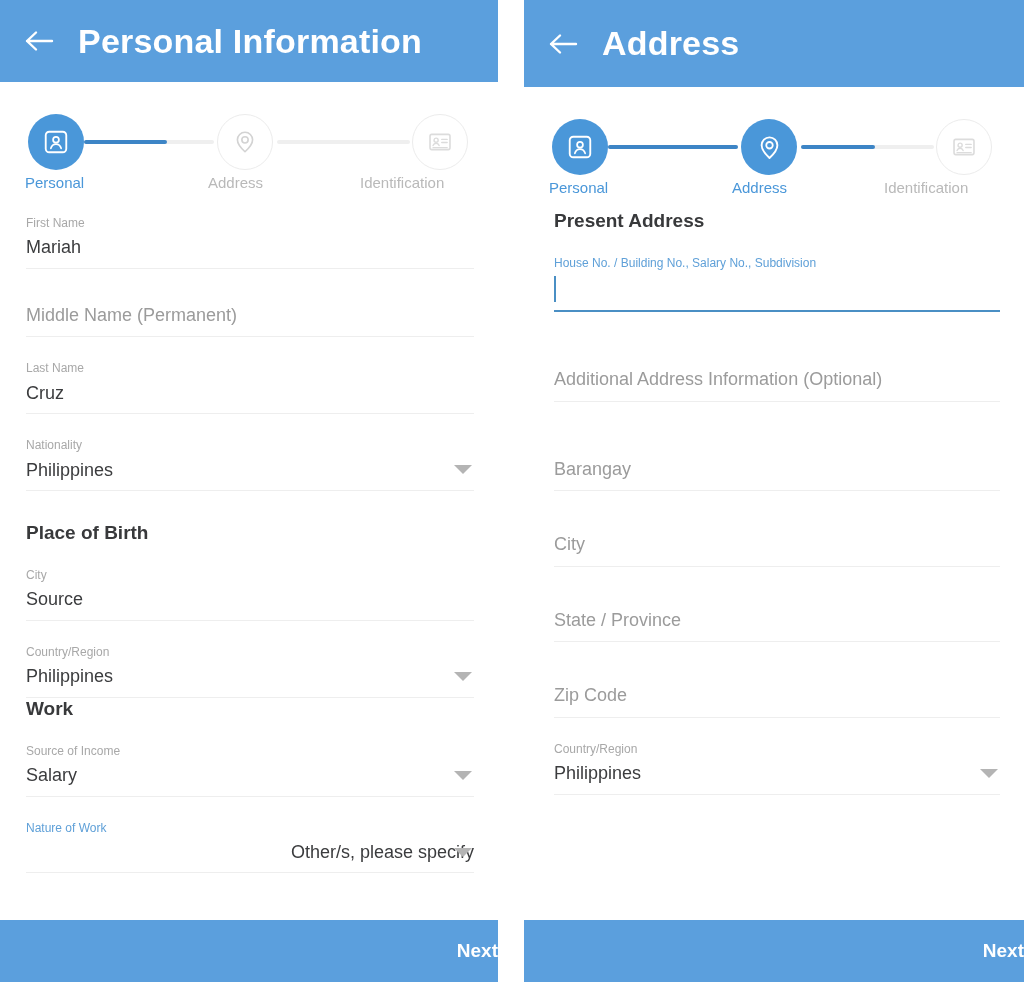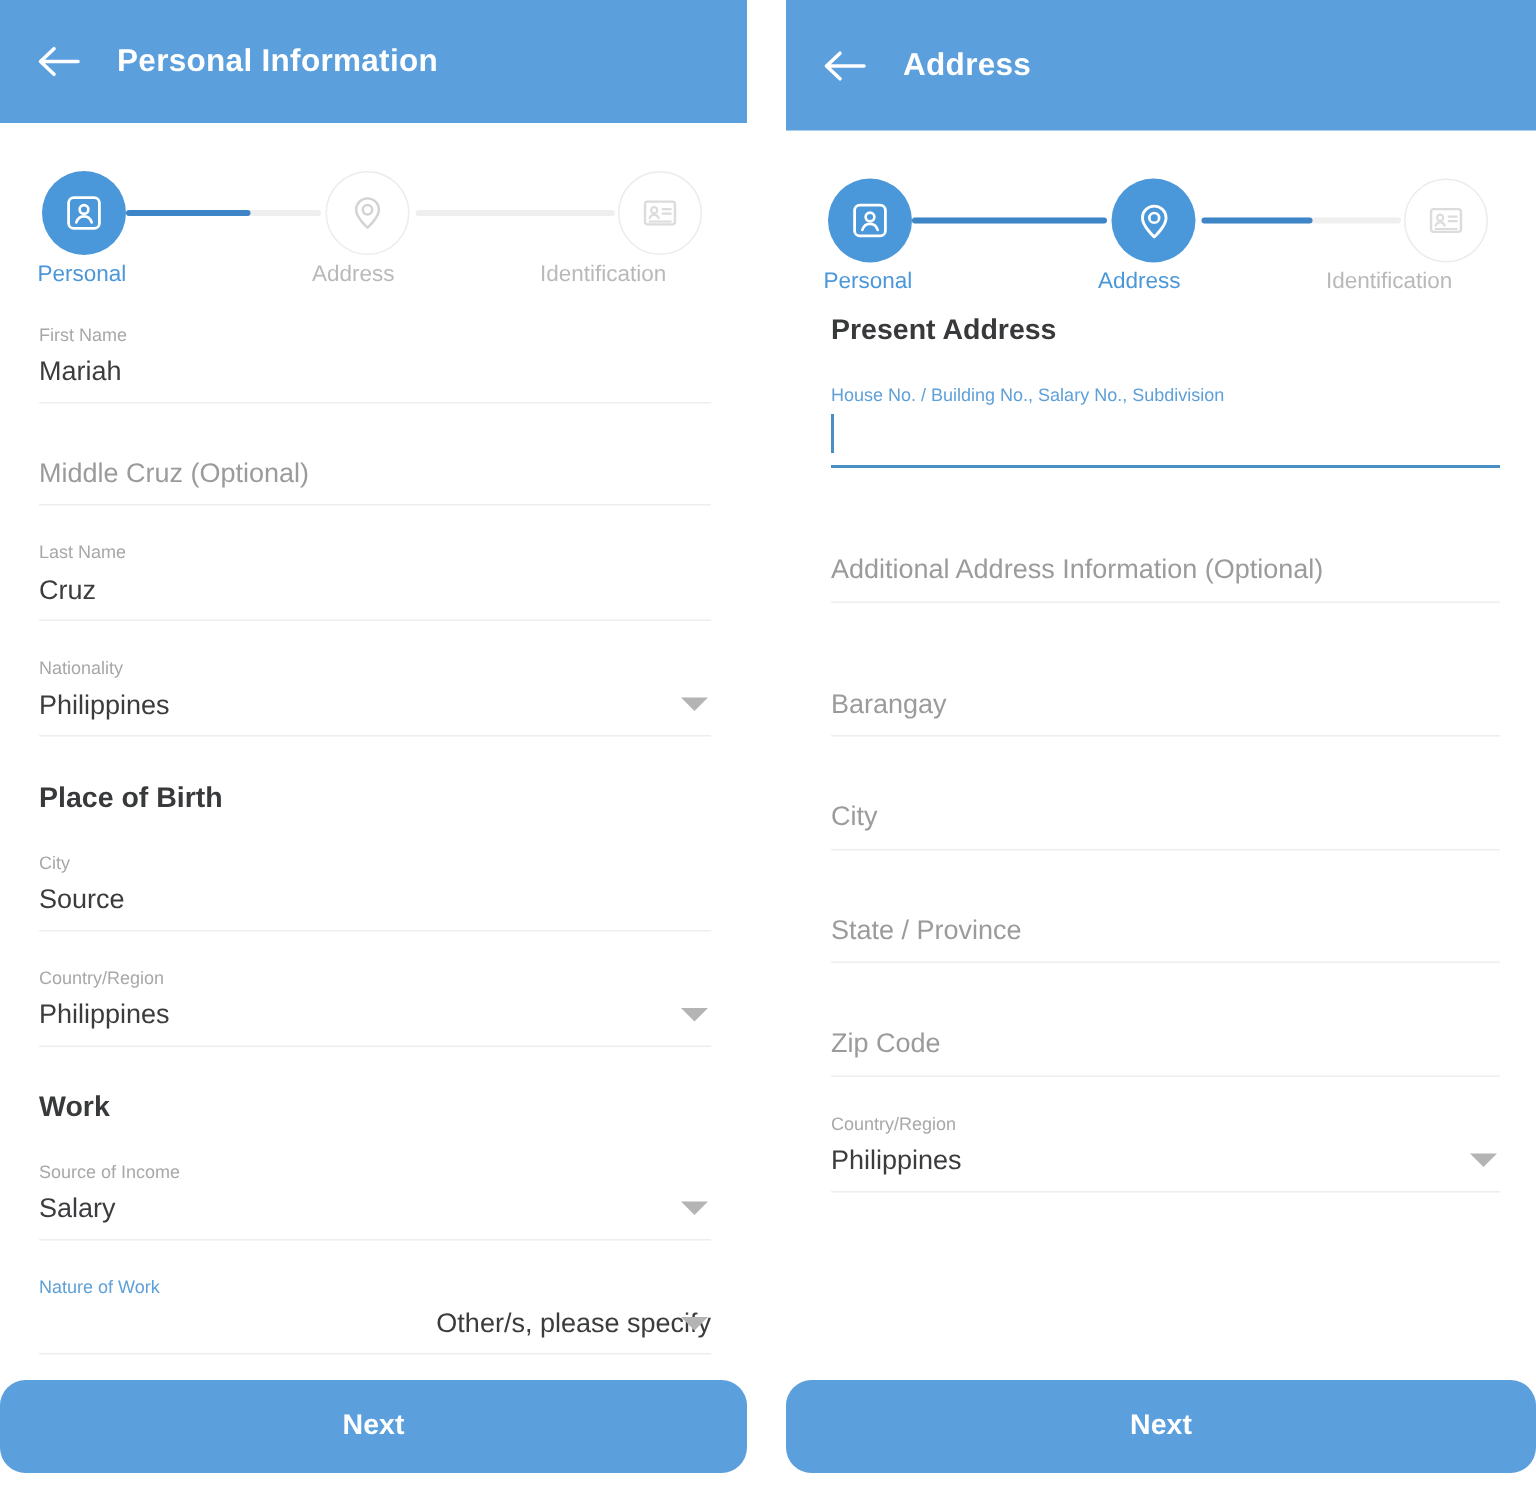--- a/index.html
+++ b/index.html
@@ -26,21 +26,21 @@
   }
   .panel-left .appbar{height:82px;padding-left:22px;}
   .panel-right .appbar{height:87px;padding-left:22px;}
   .back-icon{
     width:34px;height:34px;flex:0 0 34px;
     display:flex;align-items:center;justify-content:center;
     margin-right:22px;
   }
   .back-icon svg{display:block;}
   .appbar-title{
-    color:#ffffff;font-size:21px;font-weight:bold;letter-spacing:.2px;
+    color:#ffffff;font-size:34px;font-weight:bold;letter-spacing:.2px;
     white-space:nowrap;
   }
 
   
   .stepper{position:absolute;left:0;right:0;height:110px;}
   .panel-left .stepper{top:82px;}
   .panel-right .stepper{top:87px;}
 
   .step-track{position:absolute;left:0;right:0;top:32px;height:56px;}
   .line{
@@ -117,21 +117,21 @@
   .redacted i{
     display:block;height:17px;border-radius:2px;
     background:linear-gradient(90deg,#d6d6d6,#c9c9c9 40%,#dcdcdc);
     filter:blur(3px);opacity:.95;
   }
 
   
   .nextbar{
     position:absolute;left:0;right:0;bottom:0;
     background:#5b9fdd;
-    display:flex;align-items:center;justify-content:center;border-radius:17px;
+    display:flex;align-items:center;justify-content:flex-end;
   }
   .panel-left .nextbar{height:62px;bottom:22px;}
   .panel-right .nextbar{height:62px;bottom:22px;}
   .nextbar .nlabel{color:#ffffff;font-size:19px;font-weight:bold;}
 </style>
 </head>
 <body>
 
 <div class="stage">
 
@@ -188,21 +188,21 @@
     <div class="form">
       <div class="fields">
 
         <div class="field" style="margin-top:11px;">
           <span class="lbl">First Name</span>
           <span class="val" style="margin-top:6px;">Mariah</span>
           <div class="rule" style="margin-top:9px;"></div>
         </div>
 
         <div class="field" style="margin-top:35px;">
-          <span class="ph">Middle Cruz (Optional)</span>
+          <span class="ph">Middle Name (Permanent)</span>
           <div class="rule" style="margin-top:10px;"></div>
         </div>
 
         <div class="field" style="margin-top:11px;">
           <span class="lbl">Last Name</span>
           <span class="val" style="margin-top:6px;">Cruz</span>
           <div class="rule" style="margin-top:9px;"></div>
         </div>
 
         <div class="field" style="margin-top:10px;">
@@ -221,21 +221,21 @@
           <div class="rule" style="margin-top:9px;"></div>
         </div>
 
         <div class="field" style="margin-top:10px;">
           <span class="lbl">Country/Region</span>
           <span class="val" style="margin-top:6px;">Philippines</span>
           <span class="caretdown" style="top:27px;"></span>
           <div class="rule" style="margin-top:9px;"></div>
         </div>
 
-        <h2 class="section-title" style="margin-top:30px;">Work</h2>
+        <h2 class="section-title" style="">Work</h2>
 
         <div class="field" style="margin-top:7px;">
           <span class="lbl">Source of Income</span>
           <span class="val" style="margin-top:6px;">Salary</span>
           <span class="caretdown" style="top:27px;"></span>
           <div class="rule" style="margin-top:9px;"></div>
         </div>
 
         <div class="field" style="margin-top:10px;">
           <span class="lbl accent">Nature of Work</span>

